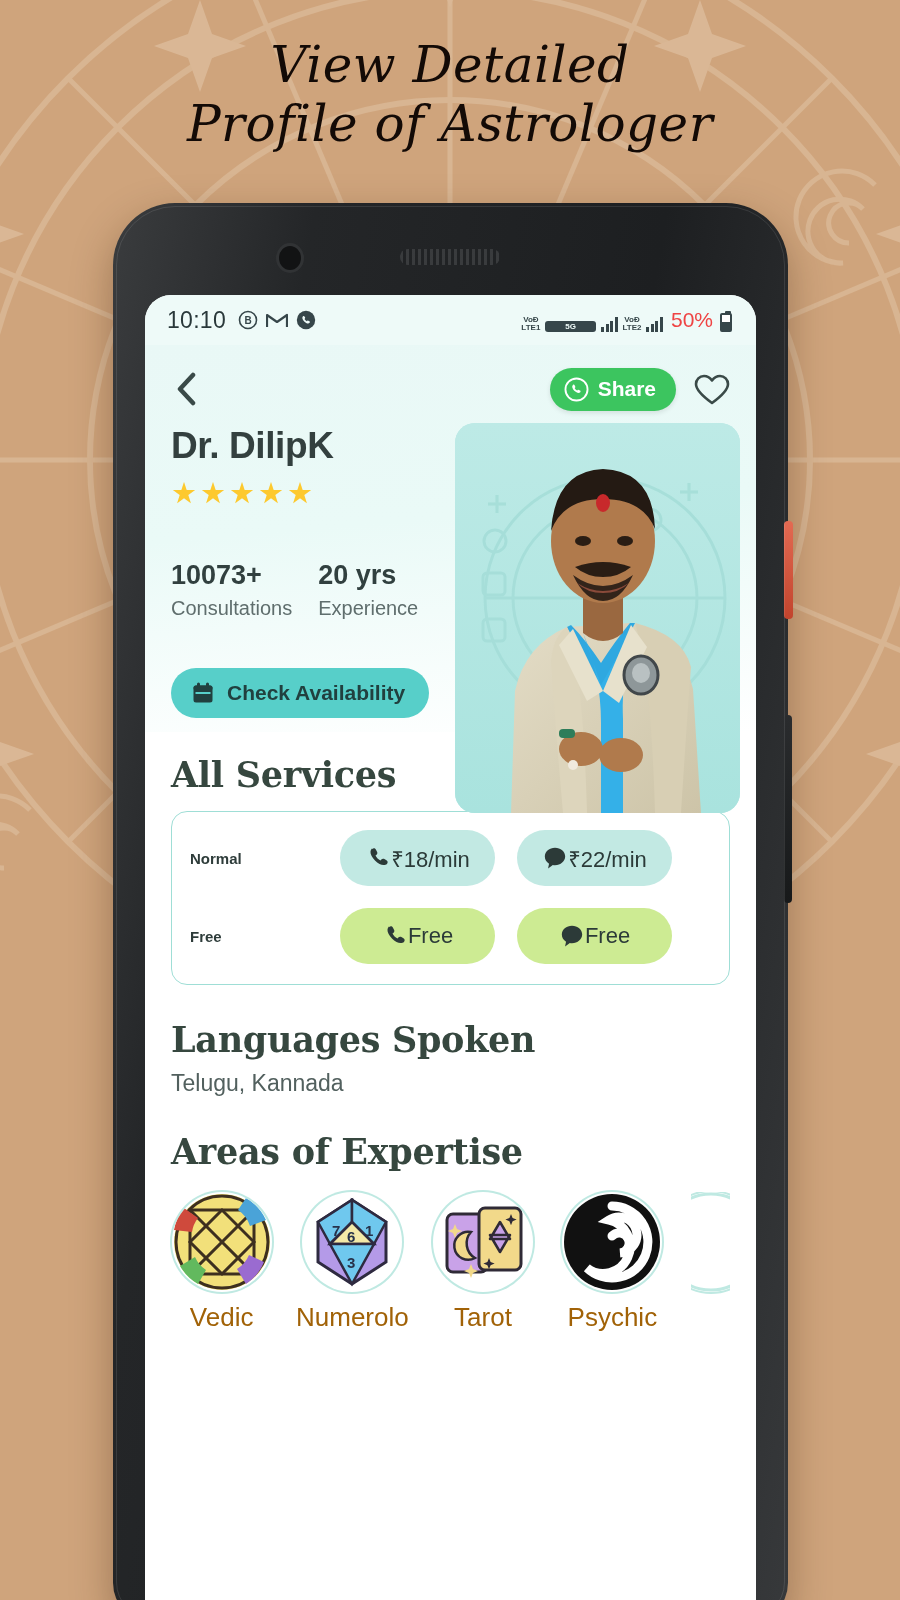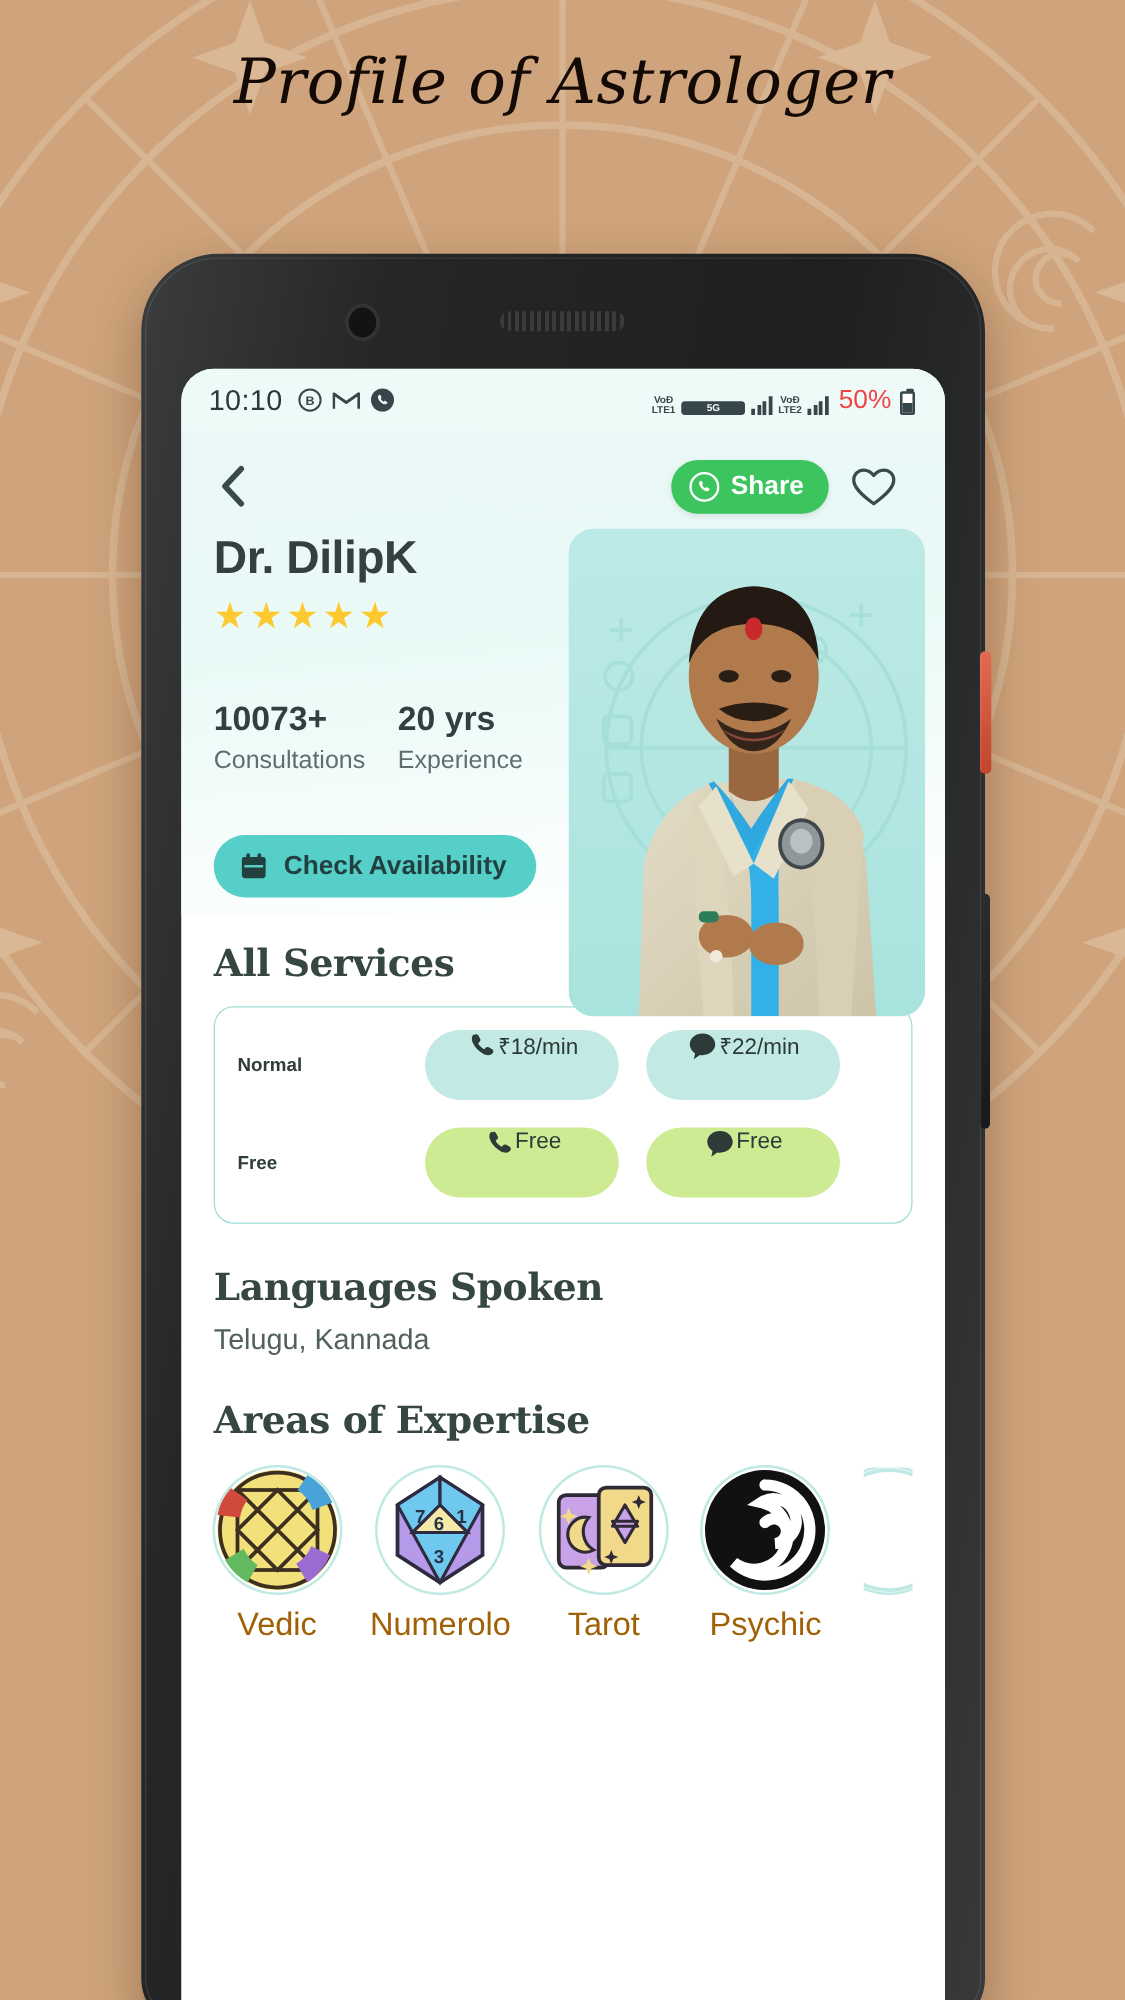--- a/index.html
+++ b/index.html
@@ -159,21 +159,21 @@
   }
 
   
   .hero {
     position: relative;
     background: linear-gradient(175deg,#e9f8f6 0%, #eafaf7 45%, #ffffff 100%);
     padding: 0 0 14px 0;
   }
   .topbar {
     display: flex; align-items: center;
-    padding: 22px 35px 0 22px;
+    padding: 22px 22px 0 22px;
     gap: 14px;
   }
   .back-btn {
     width: 40px; height: 44px;
     display: flex; align-items: center; justify-content: center;
     cursor: pointer;
   }
   .topbar-spacer { flex: 1; }
   .share-btn {
     display: flex; align-items: center; gap: 9px;
@@ -218,39 +218,39 @@
     border-radius: 20px;
     background: #b8e8e4;
     overflow: hidden;
   }
 
   
   .section { padding: 0 26px; }
   .sec-title {
     font-family: "DejaVu Serif", "Liberation Serif", serif;
     font-weight: 700;
-    font-size: 30px;
+    font-size: 35px;
     color: #36473f;
     letter-spacing: -0.3px;
   }
 
   .services-card {
     margin-top: 16px;
     border: 1.5px solid #9fded6;
     border-radius: 16px;
     padding: 18px 16px 20px 18px;
   }
   .svc-row { display: flex; align-items: center; }
   .svc-row + .svc-row { margin-top: 22px; }
   .svc-label { width: 150px; font-size: 15px; font-weight: 700; color: #2e3c3a; }
   .pill {
-    display: flex; align-items: flex-start; justify-content: center; 
+    display: flex; align-items: center; justify-content: center; 
     width: 155px; height: 56px;
     border-radius: 28px;
-    font-size: 18px; font-weight: 500; color: #2b3a38;
+    font-size: 22px; font-weight: 500; color: #2b3a38;
     cursor: pointer;
   }
   .pill + .pill { margin-left: 22px; }
   .pill.teal { background: #c2e9e3; }
   .pill.green { background: #cdeb93; }
 
   .lang-text { font-size: 23px; color: #52605e; margin-top: 10px; }
 
   .expertise-row { display: flex; gap: 28px; padding: 0 26px; margin-top: 20px; }
   .exp-item { width: 104px; display: flex; flex-direction: column; align-items: center; cursor: pointer; }
@@ -294,20 +294,21 @@
       <path d="M330 120 l12 34 34 12 -34 12 -12 34 -12 -34 -34 -12 34 -12z"></path>
       <path d="M830 120 l12 34 34 12 -34 12 -12 34 -12 -34 -34 -12 34 -12z"></path>
     </g>
     <g fill="none" stroke="#e0c3a4" stroke-width="5">
       <path d="M1005 305 m0 0 a46 46 0 1 0 -32 78 a32 32 0 1 1 20 -54 a20 20 0 1 0 -14 34"></path>
       <path d="M160 930 m0 0 a46 46 0 1 0 -32 78 a32 32 0 1 1 20 -54 a20 20 0 1 0 -14 34"></path>
     </g>
   </svg>
 
   <div class="headline">
+    <span>View Detailed</span>
     <span class="l2">Profile of Astrologer</span>
   </div>
 
   <div class="device">
     <div class="front-cam"></div>
     <div class="speaker"></div>
     <div class="btn-power"></div>
     <div class="btn-volume"></div>
 
     <div class="screen">

